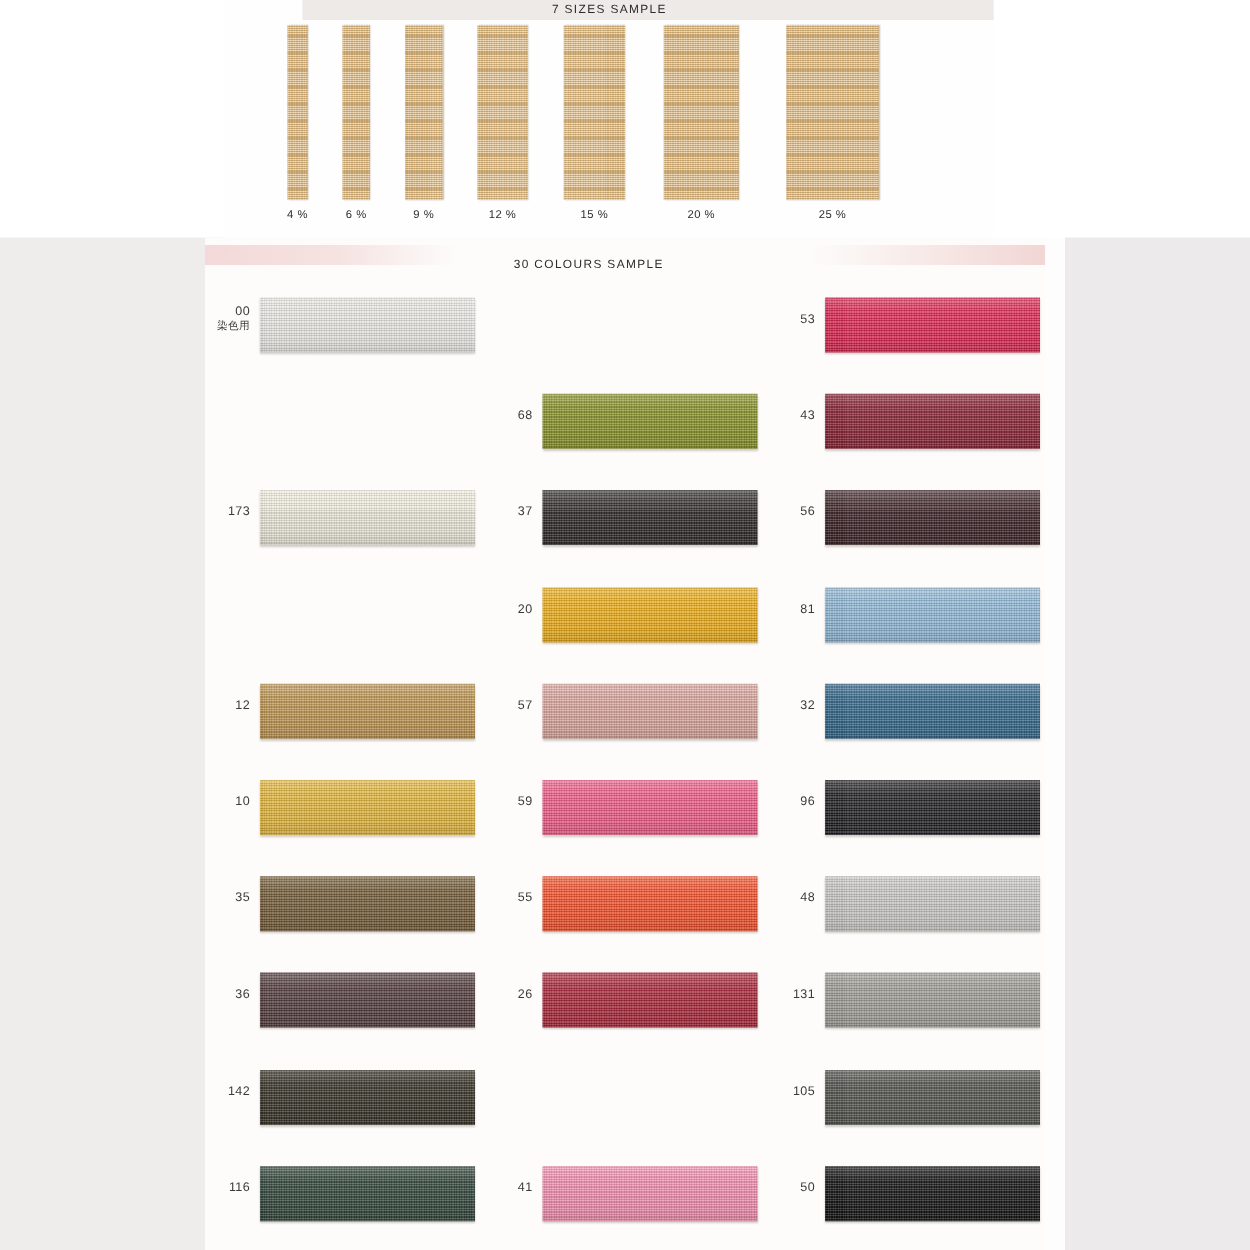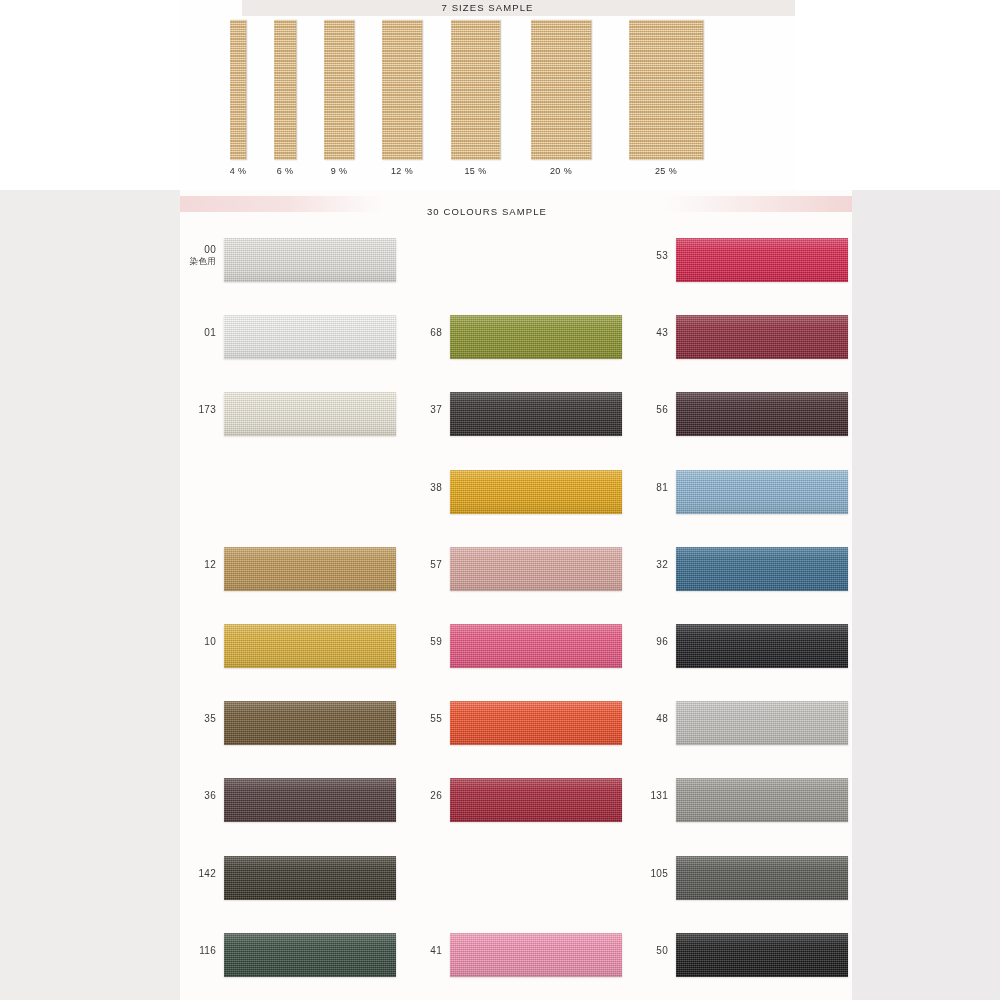--- a/index.html
+++ b/index.html
@@ -45,21 +45,21 @@
     box-shadow:0.8px 0 1.2px rgba(120,95,60,.40);
   }
   .size-label{
     position:absolute;top:146px;
     font-size:9px;color:#2e2e2e;text-align:center;white-space:nowrap;
     letter-spacing:.4px;
   }
 
   
   .colours-card{
-    position:absolute;left:180px;top:190px;width:672px;height:810px;
+    position:absolute;left:164px;top:190px;width:672px;height:810px;
     background:#fdfcfb;
   }
   .colours-header-band{
     position:absolute;left:0px;top:6px;width:672px;height:16px;
     background:linear-gradient(90deg,#f3d9d9 0%,#f5e3e1 16%,#fdfcfb 30%,#fdfcfb 72%,#f6e6e4 88%,#f1d6d5 100%);
   }
   .colours-title{
     position:absolute;left:0;top:14px;width:614px;height:16px;
     text-align:center;line-height:16px;
     font-size:9.5px;letter-spacing:1.1px;color:#2b2b2b;white-space:nowrap;
@@ -129,24 +129,20 @@
 
   <section class="colours-card">
     <div class="colours-header-band"></div>
     <div class="colours-title">30  COLOURS SAMPLE</div>
 
     <div class="col col0" id="colour-col-0">
         <div class="swatch-row" style="top: 0px;">
           <div class="swatch-code" style="top: 16px;">00<span class="swatch-sub">染色用</span></div>
           <div class="swatch-band" style="background-color: rgb(231, 229, 224);"></div>
         </div>
-        <div class="swatch-row" style="top: 77.2px;">
-          <div class="swatch-code">01</div>
-          <div class="swatch-band" style="background-color: rgb(243, 243, 241);"></div>
-        </div>
         <div class="swatch-row" style="top: 154.4px;">
           <div class="swatch-code">173</div>
           <div class="swatch-band" style="background-color: rgb(238, 234, 220);"></div>
         </div>
         <div class="swatch-row" style="top: 308.8px;">
           <div class="swatch-code">12</div>
           <div class="swatch-band" style="background-color: rgb(191, 151, 83);"></div>
         </div>
         <div class="swatch-row" style="top: 386px;">
           <div class="swatch-code">10</div>
@@ -172,21 +168,21 @@
     <div class="col col1" id="colour-col-1">
         <div class="swatch-row" style="top: 77.2px;">
           <div class="swatch-code">68</div>
           <div class="swatch-band" style="background-color: rgb(139, 147, 41);"></div>
         </div>
         <div class="swatch-row" style="top: 154.4px;">
           <div class="swatch-code">37</div>
           <div class="swatch-band" style="background-color: rgb(46, 43, 40);"></div>
         </div>
         <div class="swatch-row" style="top: 231.6px;">
-          <div class="swatch-code">38</div>
+          <div class="swatch-code">20</div>
           <div class="swatch-band" style="background-color: rgb(232, 168, 17);"></div>
         </div>
         <div class="swatch-row" style="top: 308.8px;">
           <div class="swatch-code">57</div>
           <div class="swatch-band" style="background-color: rgb(221, 168, 160);"></div>
         </div>
         <div class="swatch-row" style="top: 386px;">
           <div class="swatch-code">59</div>
           <div class="swatch-band" style="background-color: rgb(234, 85, 129);"></div>
         </div>

